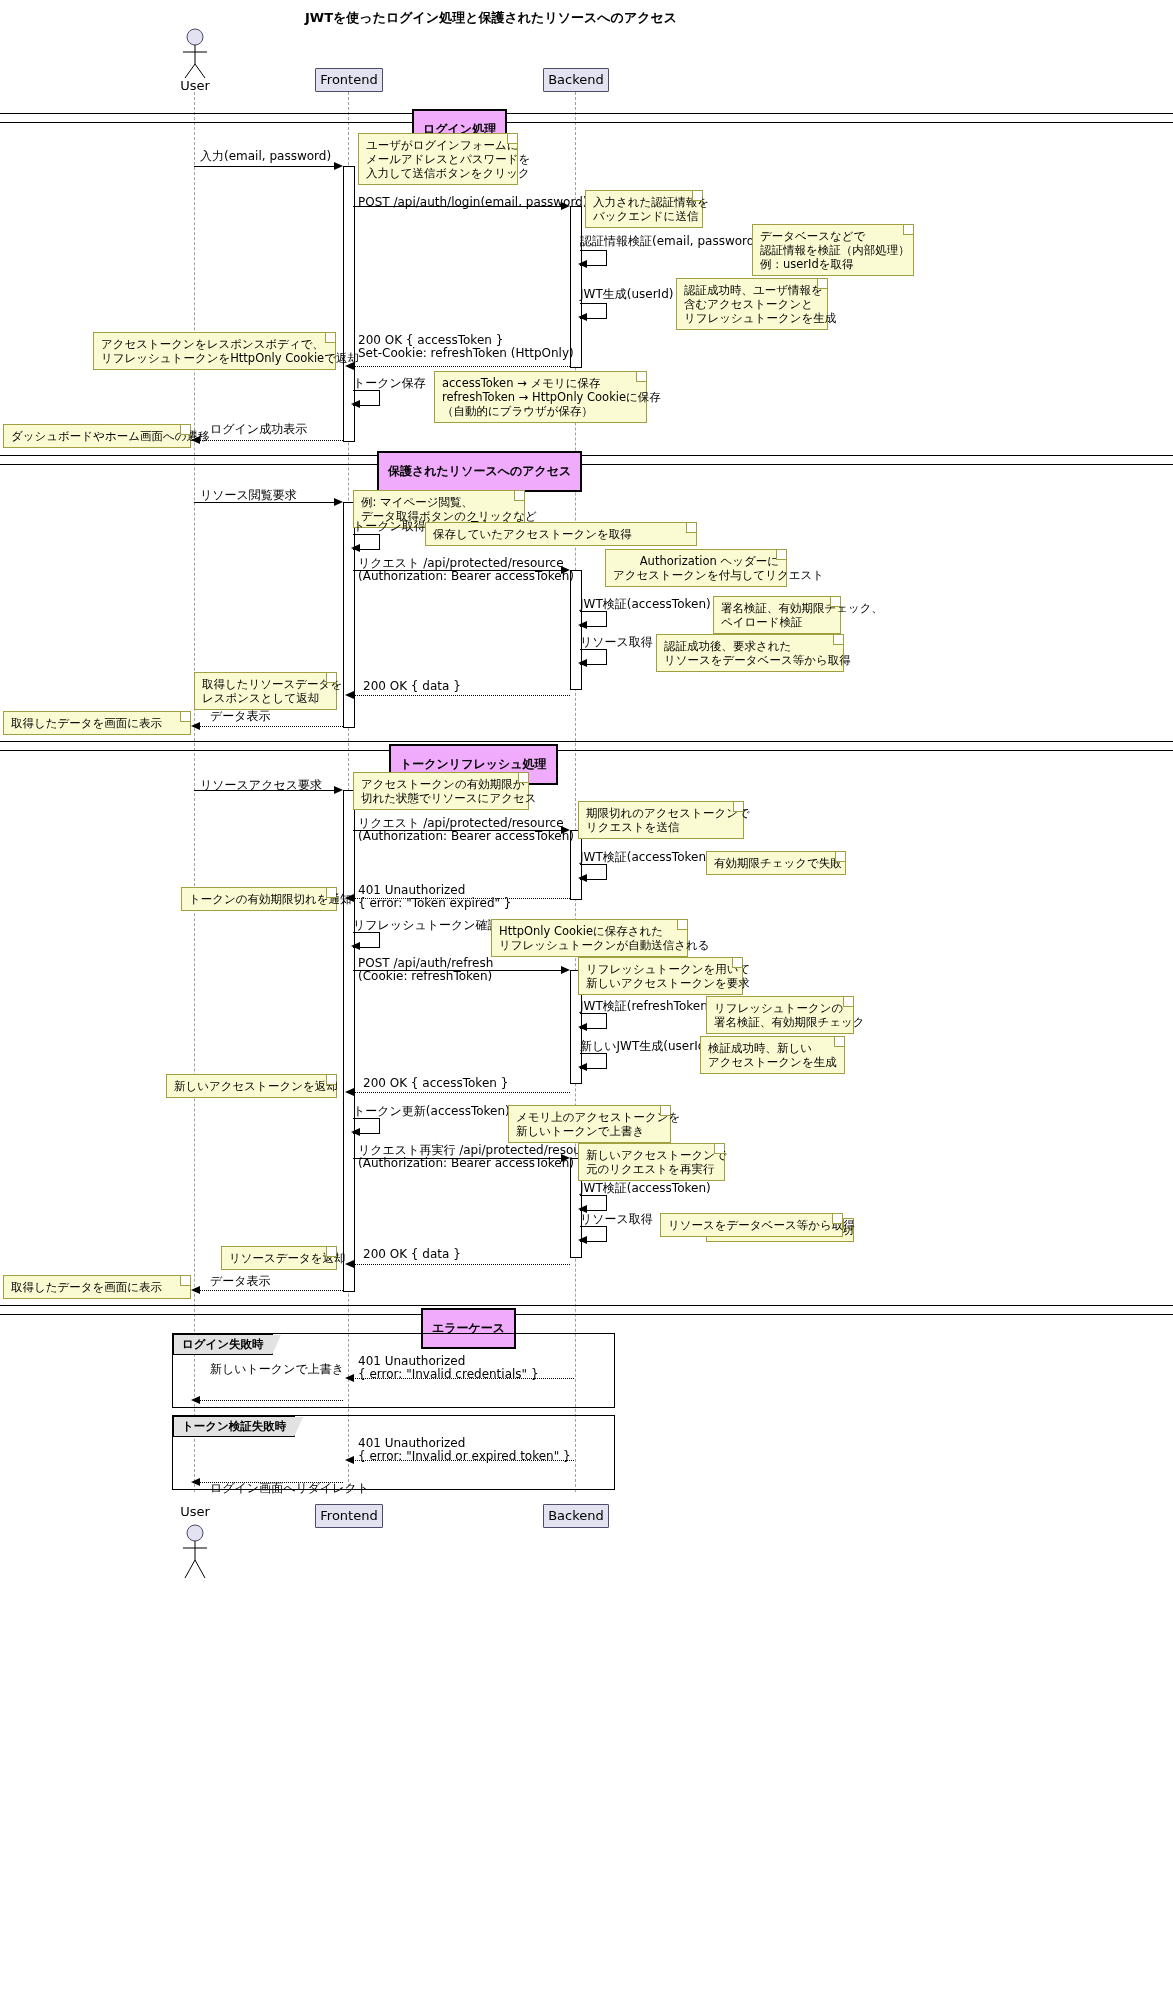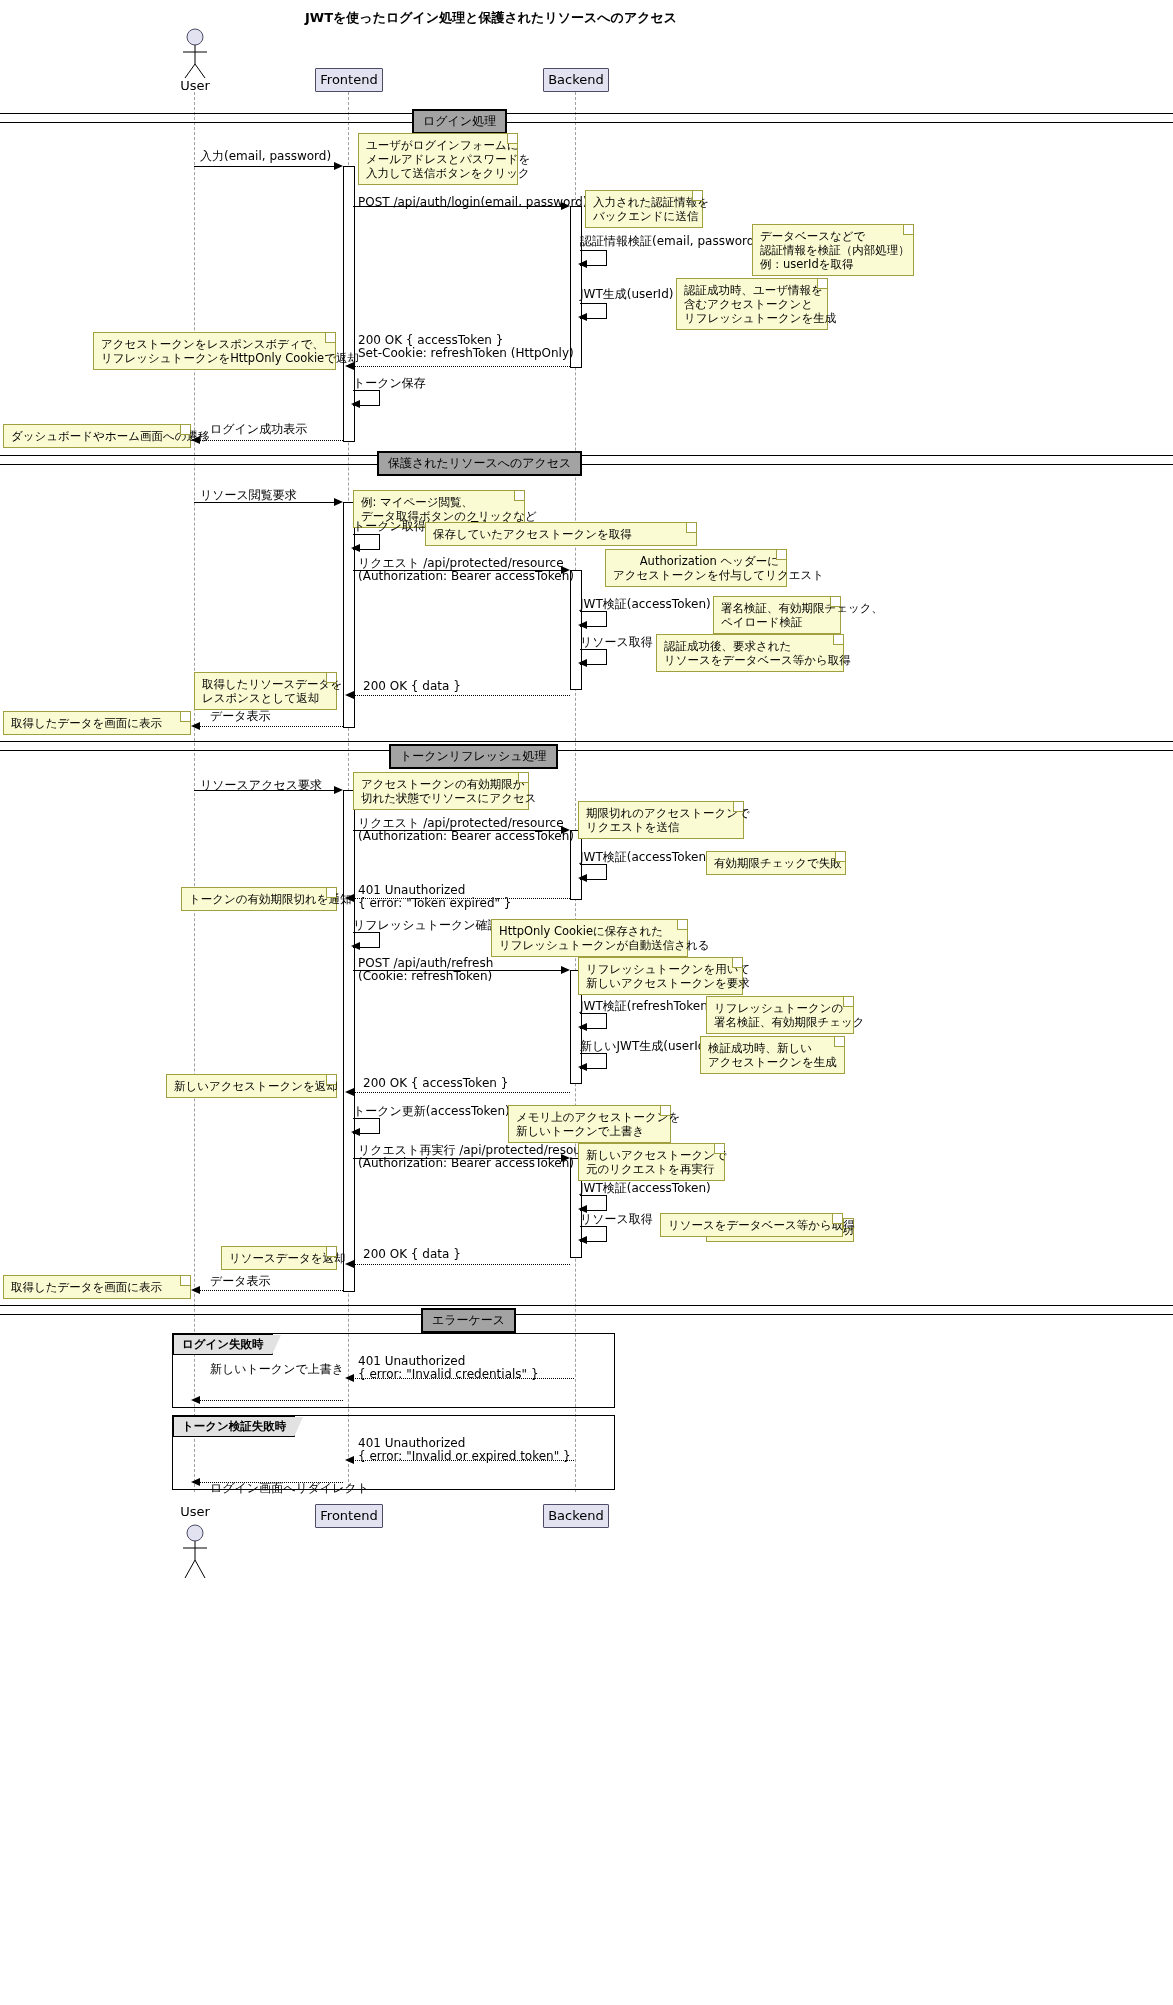--- a/index.html
+++ b/index.html
@@ -14,22 +14,22 @@
             font-size:13px;text-align:center;line-height:22px;height:22px;
             border-radius:1px;}
   .actorlbl{position:absolute;font-size:13px;text-align:center;white-space:nowrap;}
   .stickman{position:absolute;}
 
   
   .act{position:absolute;background:#fff;border:1px solid #000;width:10px;}
 
   
   .divline{position:absolute;height:0;border-top:1px solid #000;left:0;width:1173px;}
-  .divlabel{position:absolute;background:#a3a3a3;border:2px solid #000;
-            font-size:12px;font-weight:normal;padding:2px 9px;white-space:nowrap;}
+  .divlabel{position:absolute;background:#f0abfc;border:2px solid #000;
+            font-size:12px;font-weight:bold;padding:10px 9px;white-space:nowrap;}
 
   
   .msgline{position:absolute;height:0;border-top:1px solid #000;}
   .msgline.dotted{border-top:1px dotted #000;}
   .arrowR{position:absolute;width:0;height:0;border-top:4px solid transparent;
           border-bottom:4px solid transparent;border-left:9px solid #000;}
   .arrowL{position:absolute;width:0;height:0;border-top:4px solid transparent;
           border-bottom:4px solid transparent;border-right:9px solid #000;}
   .msgtxt{position:absolute;font-size:12px;white-space:pre;line-height:13px;}
 
@@ -111,20 +111,23 @@
   <div class="msgtxt" style="left:358px;top:334px;">200 OK { accessToken }
 Set-Cookie: refreshToken (HttpOnly)</div>
   <div class="msgline dotted" style="left:348px;top:366px;width:222px;"></div>
   <div class="arrowL" style="left:345px;top:362px;"></div>
   <div class="note" style="left:93px;top:332px;width:243px;">アクセストークンをレスポンスボディで、
 リフレッシュトークンをHttpOnly Cookieで返却</div>
 
   <div class="msgtxt" style="left:353px;top:377px;">トークン保存</div>
   <div class="selfbox" style="left:353px;top:390px;width:26px;height:14px;"></div>
   <div class="arrowL" style="left:351px;top:400px;"></div>
+  <div class="note" style="left:434px;top:371px;width:213px;">accessToken → メモリに保存
+refreshToken → HttpOnly Cookieに保存
+（自動的にブラウザが保存）</div>
 
   <div class="msgtxt" style="left:210px;top:423px;">ログイン成功表示</div>
   <div class="msgline dotted" style="left:194px;top:440px;width:149px;"></div>
   <div class="arrowL" style="left:191px;top:436px;"></div>
   <div class="note" style="left:3px;top:424px;width:188px;">ダッシュボードやホーム画面への遷移</div>
 
   <div class="divline" style="top:455px;"></div>
   <div class="divline" style="top:464px;"></div>
   <div class="divlabel" style="left:377px;top:451px;">保護されたリソースへのアクセス</div>
 

